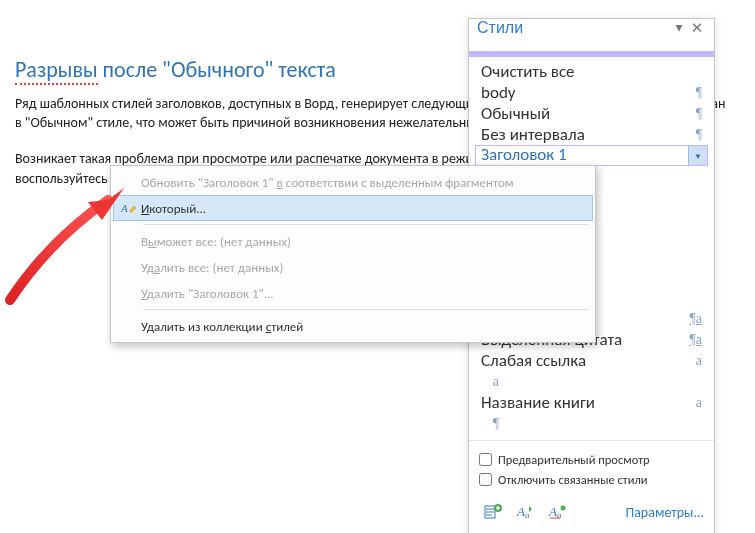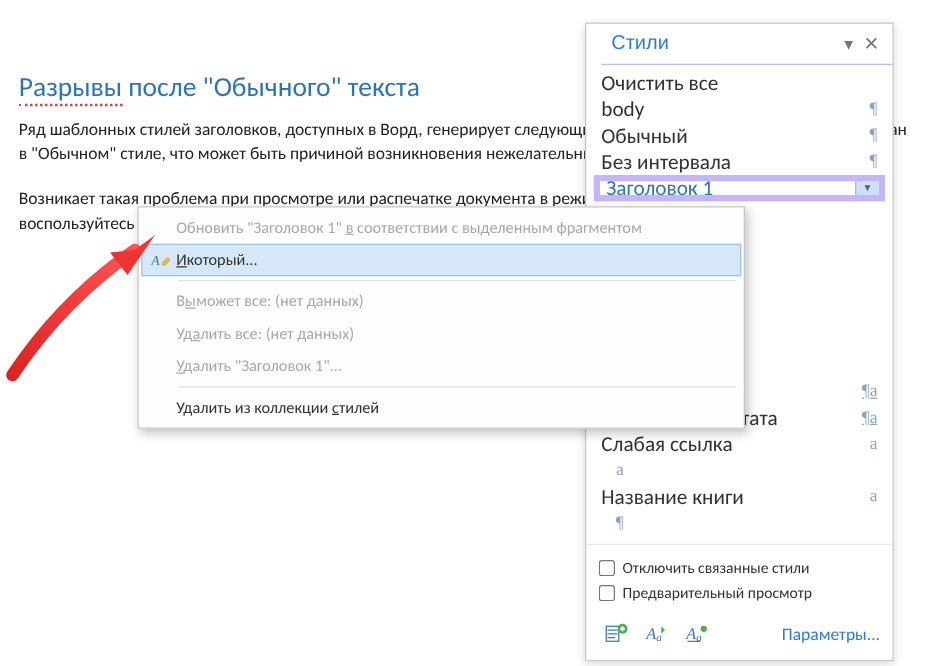--- a/index.html
+++ b/index.html
@@ -4,28 +4,28 @@
 <style>
   html,body{margin:0;padding:0;font-family:"Segoe UI",Calibri,Arial,sans-serif;font-size:13px;color:#444;background:#fff;}
   .canvas{position:relative;width:755px;height:533px;overflow:hidden;}
   
   .doc{position:absolute;left:15px;top:55px;width:720px;line-height:1.4;}
   .doc h2{font-family:Calibri,Arial,sans-serif;font-weight:400;color:#2E75B6;font-size:22px;margin:0 0 8px 0;}
   .doc h2 .squig{border-bottom:2px dotted #e04040;padding-bottom:0px;}
   .doc p{margin:0 0 16px 0;font-size:14px;color:#222;}
   
   .pane{position:absolute;right:40px;top:18px;width:245px;background:#fff;border:1px solid #c6c6c6;box-shadow:0 2px 8px rgba(0,0,0,.15);}
-  .pane-hd{display:flex;align-items:center;height:32px;padding:0 8px;border-bottom:1px solid #c4b5fd;margin-left:12px;}
+  .pane-hd{display:flex;align-items:flex-start;height:32px;padding:0 8px;border-bottom:6px solid #c4b5fd;}
   .pane-title{color:#2b7cd3;font-size:16px;font-family:"Segoe UI Light","Segoe UI",Arial,sans-serif;}
   .pane-sp{flex:1;}
   .pane-btn{width:18px;text-align:center;color:#777;font-size:14px;cursor:pointer;}
   .pane-btn.close{font-size:15px;}
   .style-list{padding:4px 6px 2px 6px;}
   .style-row{display:flex;align-items:center;height:21px;padding:0 6px;cursor:pointer;position:relative;}
-  .style-row.selected{border:5px solid #c4b5fd;background:#fff;padding:0 5px;box-sizing:border-box;}
+  .style-row.selected{border:1px solid #c4b5fd;background:#fff;padding:0 5px;box-sizing:border-box;align-items:flex-end;}
   .style-label{flex:1;white-space:nowrap;overflow:hidden;text-overflow:ellipsis;font-size:17px;color:#333;}
   .style-label.heading{color:#2E75B6;}
   .style-mark{width:18px;text-align:right;color:#8aa3c4;font-family:"Times New Roman",serif;font-size:14px;}
   .style-mark.under{text-decoration:underline;}
   .style-row.selected .dd-arrow{position:absolute;right:0;top:0;width:18px;height:100%;background:#cfe0f4;border-left:1px solid #96bde4;display:flex;align-items:center;justify-content:center;color:#3a6ba5;font-size:8px;}
   .pane-divider{height:1px;background:#e6e6e6;margin:4px 0 6px 0;}
   .pane-checks{padding:2px 10px 6px 10px;}
   .chk{display:flex;align-items:center;height:20px;font-size:12.5px;color:#333;}
   .chk input{margin:0 6px 0 0;}
   .pane-foot{display:flex;align-items:center;gap:4px;padding:4px 10px 8px 10px;}
@@ -111,25 +111,25 @@
     <div class="style-row">
       <span class="style-mark">¶</span>
     </div>
   </div>
 
   <div class="pane-divider"></div>
 
   <div class="pane-checks">
     <label class="chk">
       <input type="checkbox" style="">
-      <span>Отключить связанные стили</span>
+      <span>Предварительный просмотр</span>
     </label>
     <label class="chk">
       <input type="checkbox" style="">
-      <span>Предварительный просмотр</span>
+      <span>Отключить связанные стили</span>
     </label>
   </div>
 
   <div class="pane-foot">
     <div class="foot-icon">
       <svg width="20" height="18" viewBox="0 0 20 18">
         <rect x="2" y="3" width="10" height="12" fill="#fff" stroke="#3a78c2"></rect>
         <path d="M3 6 h8 M3 9 h8 M3 12 h6" stroke="#3a78c2" stroke-width="1"></path>
         <circle cx="15" cy="5" r="4" fill="#4caf50"></circle>
         <path d="M15 3 v4 M13 5 h4" stroke="#fff" stroke-width="1.5"></path>

